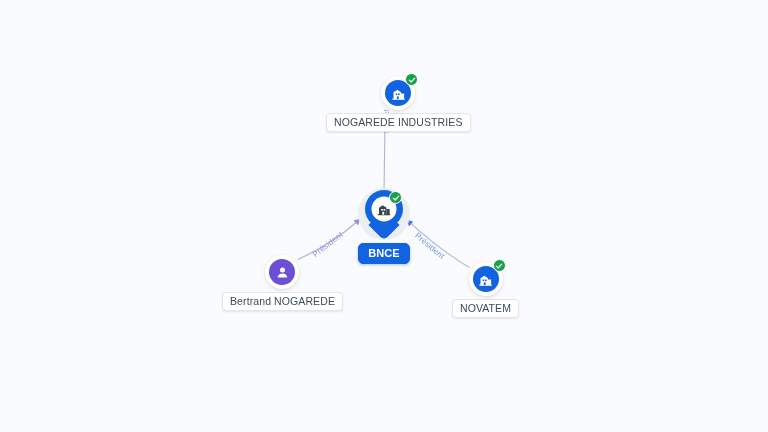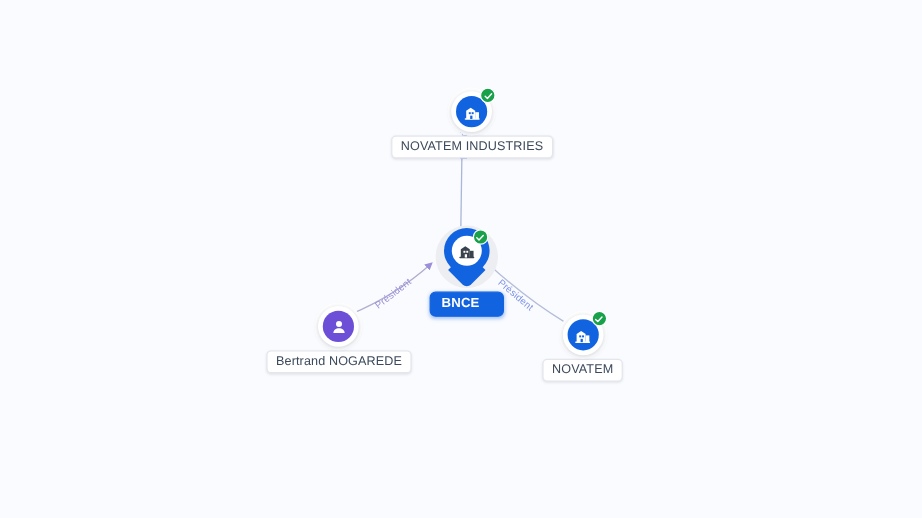--- a/index.html
+++ b/index.html
@@ -154,21 +154,21 @@
     white-space: nowrap;
     letter-spacing: 0.1px;
   }
   .node-label.primary {
     background: #1263e0;
     border: 1px solid #1263e0;
     color: #ffffff;
     font-weight: bold;
     font-size: 11px;
     border-radius: 5px;
-    padding: 3px 19px 4px 9px;
+    padding: 3px 9px 4px 9px;
     box-shadow: 0 1px 3px rgba(18,99,224,0.35);
   }
 
   
   .edge-label {
     position: absolute;
     font-size: 8px;
     line-height: 9px;
     letter-spacing: 0.2px;
     white-space: nowrap;
@@ -221,21 +221,21 @@
           <rect x="11.3" y="12" width="2.6" height="2.6" fill="#1263e0"></rect>
           <rect x="9.3" y="16.6" width="3" height="4.4" fill="#1263e0"></rect>
         </svg>
       </div>
       <span class="verified">
         <svg width="8" height="8" viewBox="0 0 24 24" fill="none">
           <path d="M4 12.5 L9.5 18 L20 6.5" stroke="#ffffff" stroke-width="3.6" stroke-linecap="round" stroke-linejoin="round"></path>
         </svg>
       </span>
     </div>
-    <div class="node-label">NOVATEM INDUSTRIES</div>
+    <div class="node-label">NOGAREDE INDUSTRIES</div>
   </div>
 
   <div id="node-bnce" style="left:358px; top:188px;">
     <div class="pin-halo">
       <div class="pin-shape">
         <div class="pin-tail"></div>
         <div class="pin-body"></div>
         <div class="pin-hole">
           <svg width="15" height="15" viewBox="0 0 24 24" fill="none">
             <path d="M3 21h18" stroke="#3a424e" stroke-width="2" stroke-linecap="round"></path>

